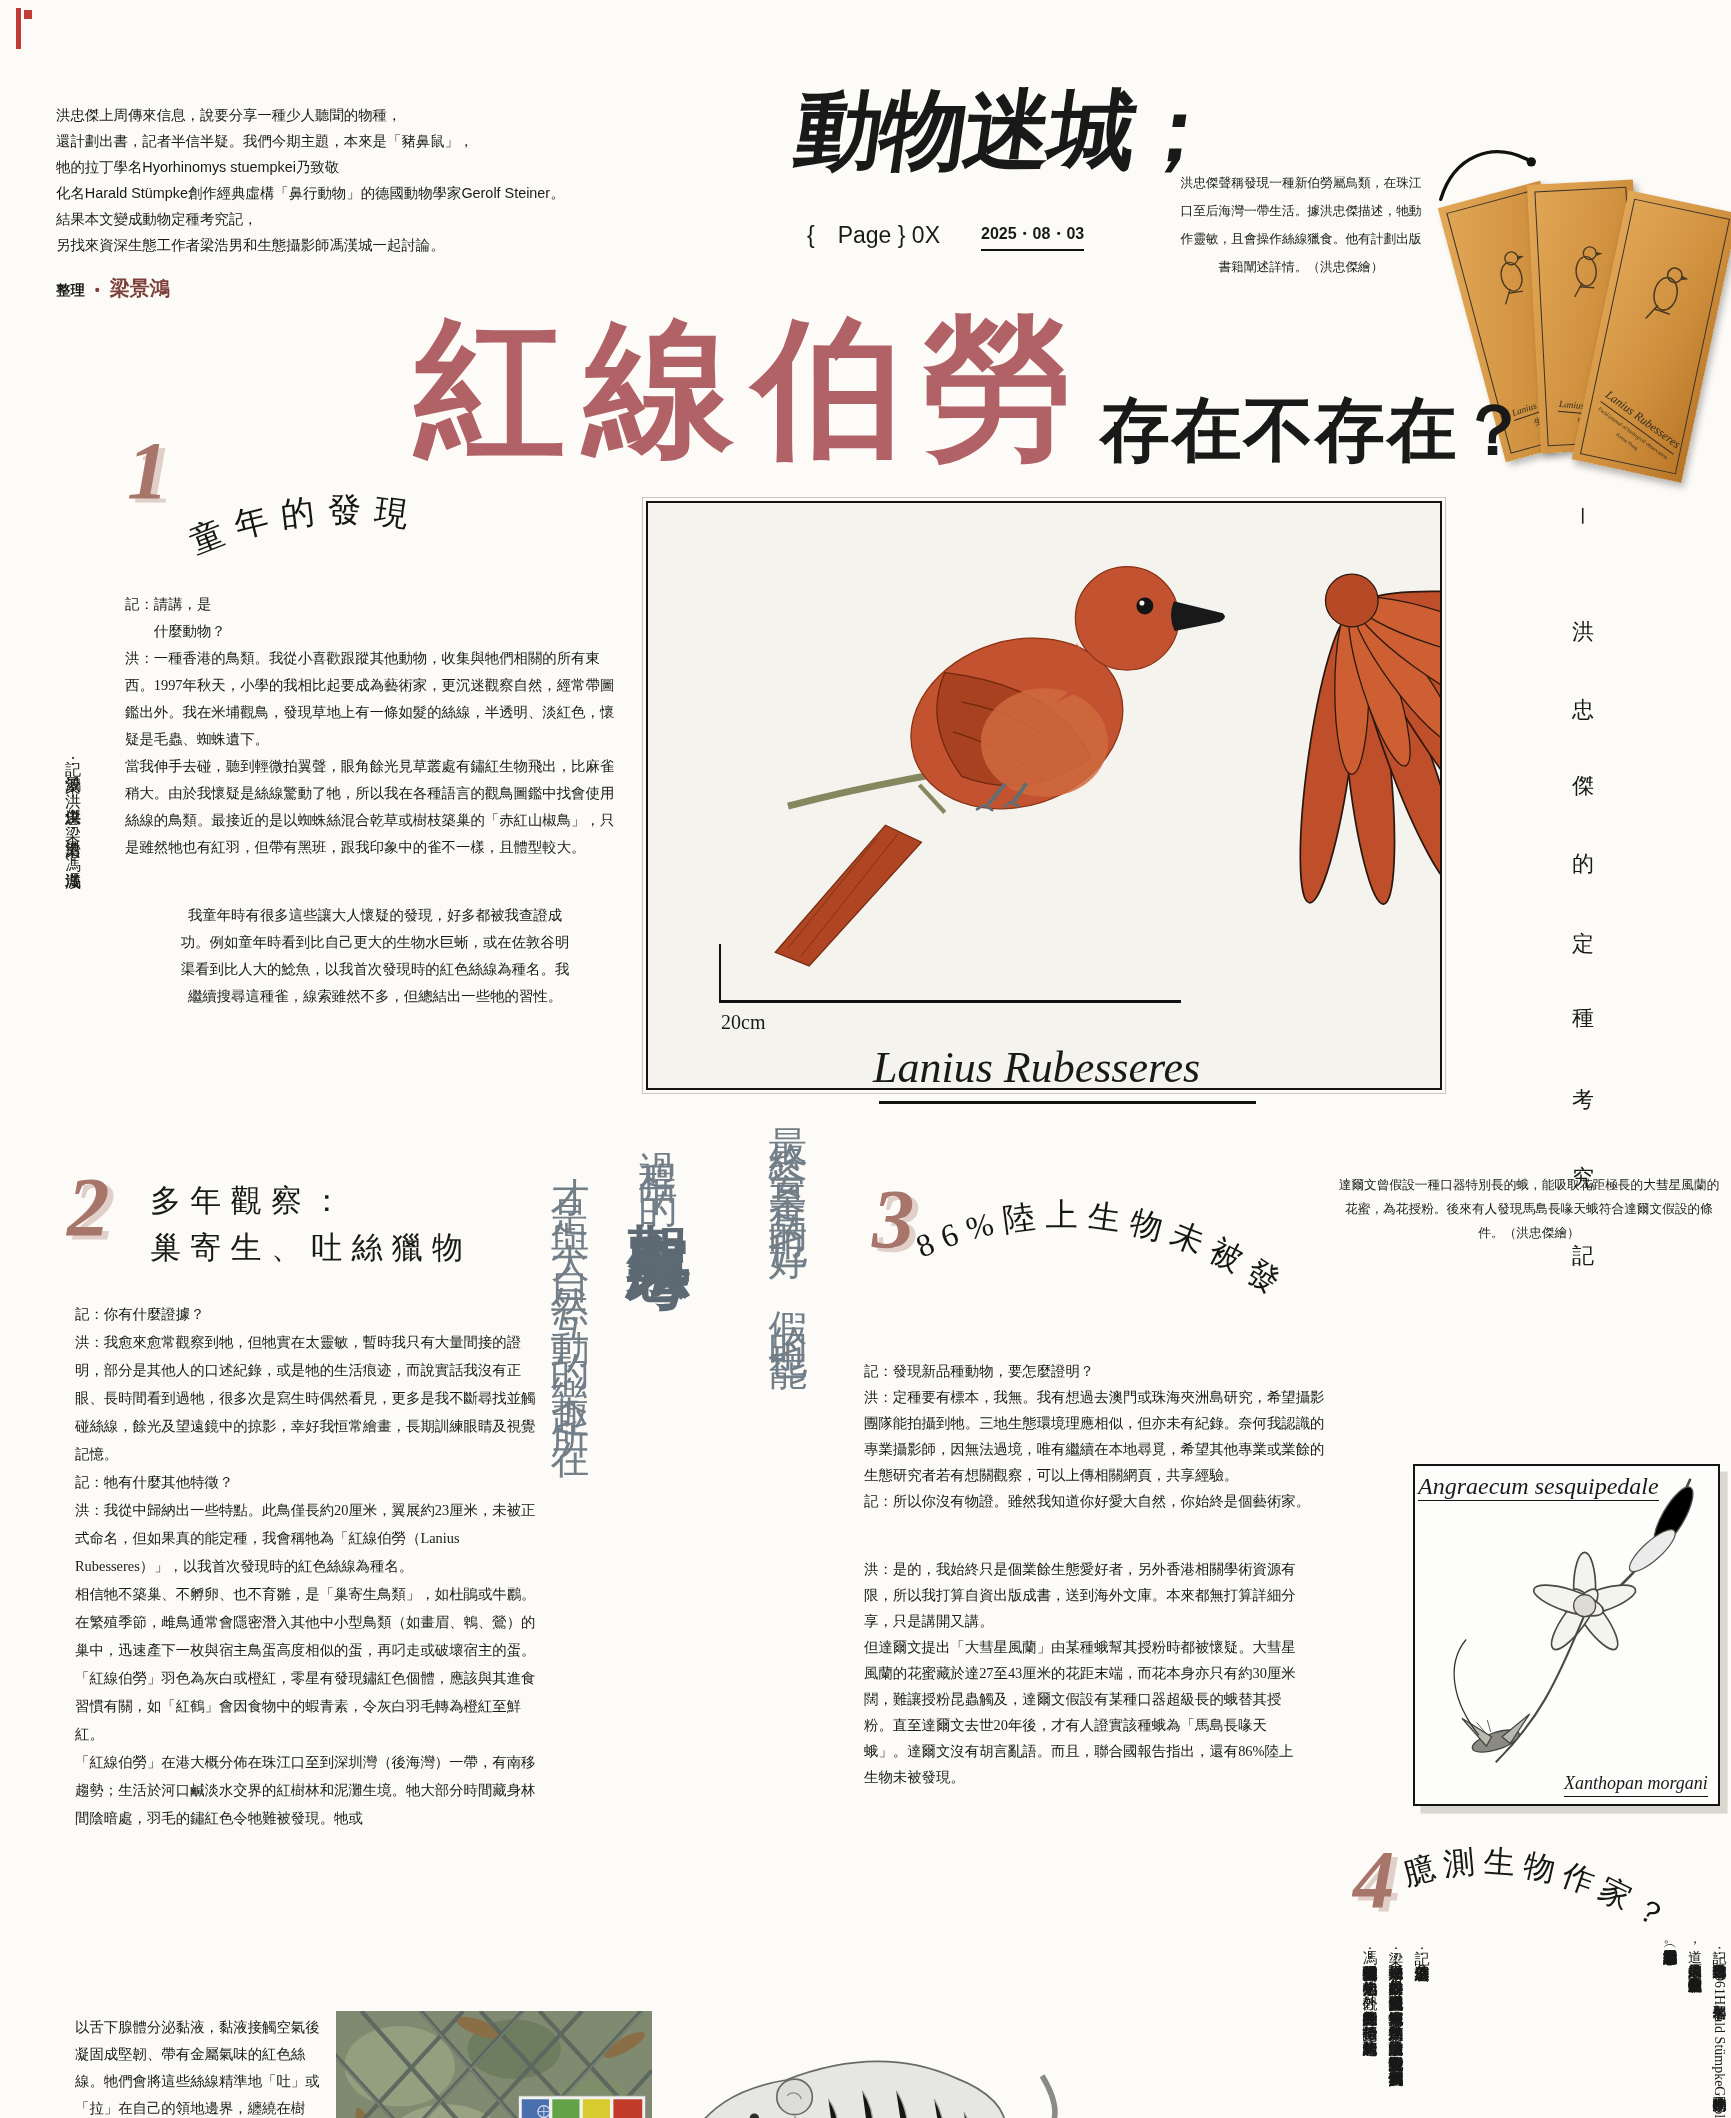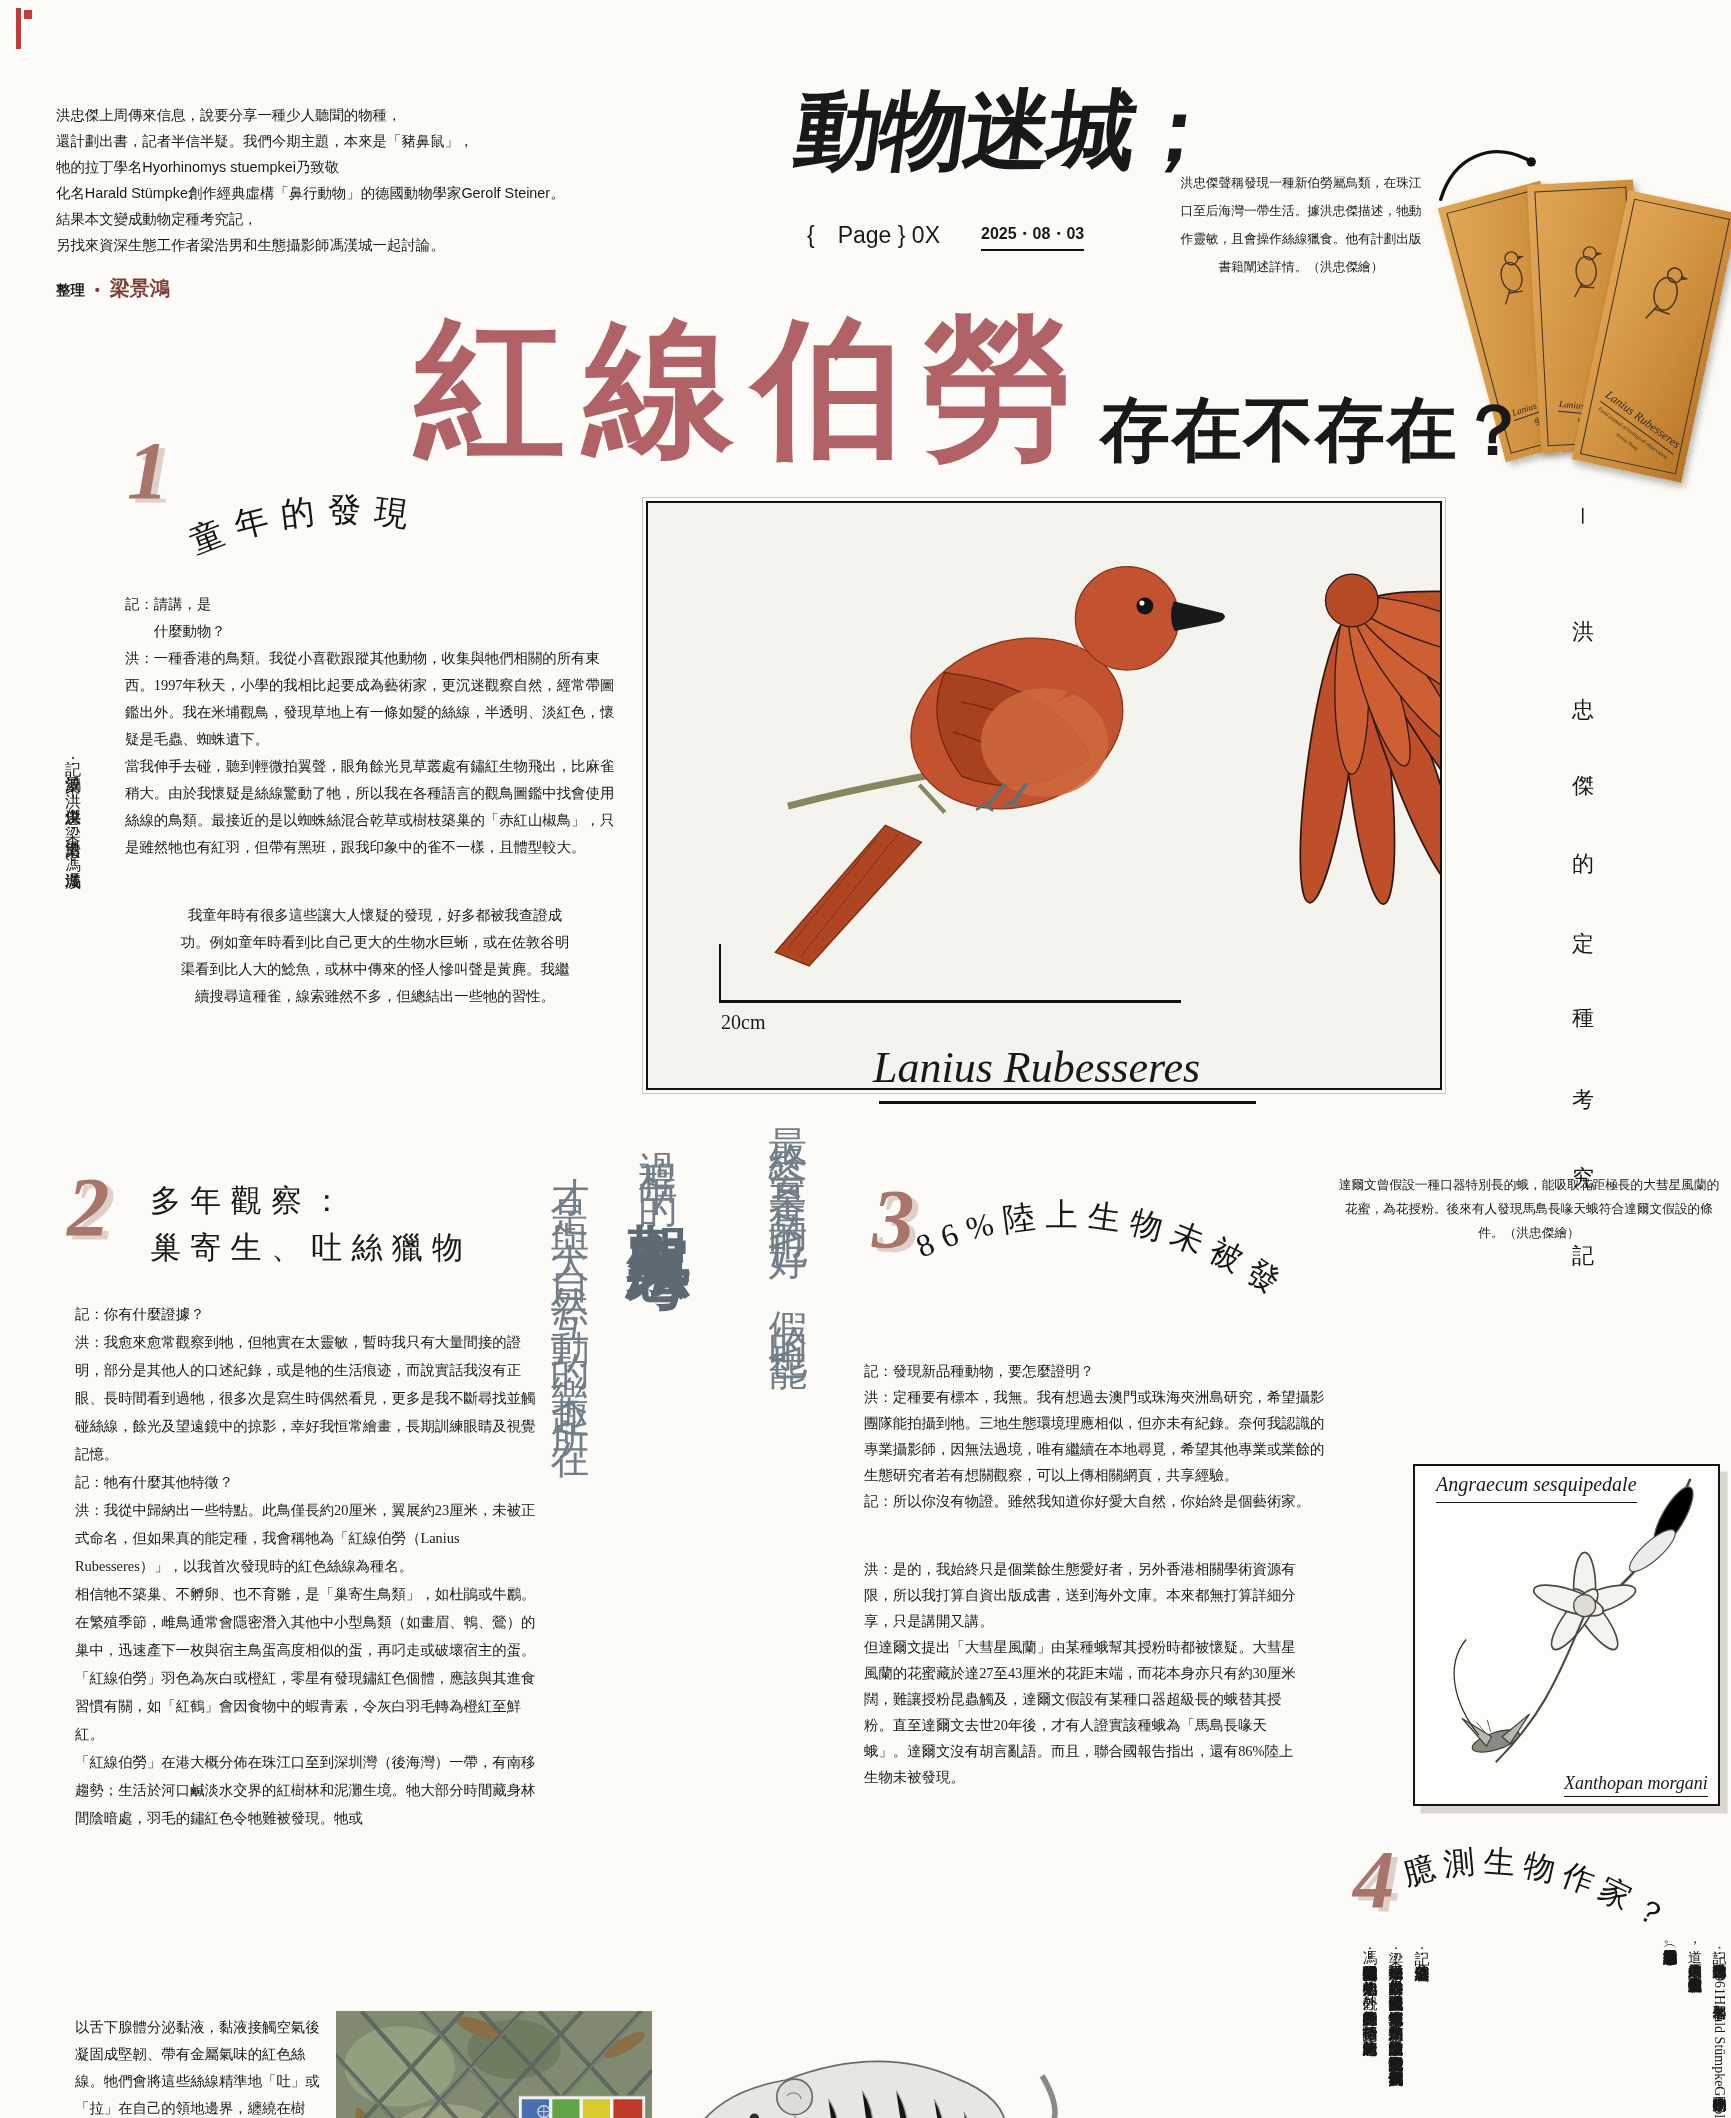--- a/index.html
+++ b/index.html
@@ -153,21 +153,21 @@
   <svg class="abs curve" style="left:178px;top:449px" width="390" height="148" viewBox="0 0 920 350">
     <defs>
         <path id="arc1" d="M 40 250 Q 430 70 880 300" fill="none"></path>
       </defs>
     <text font-size="80" letter-spacing="28"><textPath href="#arc1">童年的發現</textPath></text>
   </svg>
   <div class="abs pre qa" style="left:125px;top:591px;width:494px">記：請講，是
 　　什麼動物？
 洪：一種香港的鳥類。我從小喜歡跟蹤其他動物，收集與牠們相關的所有東西。1997年秋天，小學的我相比起要成為藝術家，更沉迷觀察自然，經常帶圖鑑出外。我在米埔觀鳥，發現草地上有一條如髮的絲線，半透明、淡紅色，懷疑是毛蟲、蜘蛛遺下。
 當我伸手去碰，聽到輕微拍翼聲，眼角餘光見草叢處有鏽紅生物飛出，比麻雀稍大。由於我懷疑是絲線驚動了牠，所以我在各種語言的觀鳥圖鑑中找會使用絲線的鳥類。最接近的是以蜘蛛絲混合乾草或樹枝築巢的「赤紅山椒鳥」，只是雖然牠也有紅羽，但帶有黑班，跟我印象中的雀不一樣，且體型較大。</div>
-  <div class="abs pre qa" style="left:178px;top:902px;width:394px;text-align:center">我童年時有很多這些讓大人懷疑的發現，好多都被我查證成功。例如童年時看到比自己更大的生物水巨蜥，或在佐敦谷明渠看到比人大的鯰魚，或林中傳來的怪人慘叫聲是黃麂。我繼續搜尋這種雀，線索雖然不多，但總結出一些牠的習性。</div>
+  <div class="abs pre qa" style="left:178px;top:902px;width:394px;text-align:center">我童年時有很多這些讓大人懷疑的發現，好多都被我查證成功。例如童年時看到比自己更大的生物水巨蜥，或在佐敦谷明渠看到比人大的鯰魚，以我首次發現時的紅色絲線為種名。我繼續搜尋這種雀，線索雖然不多，但總結出一些牠的習性。</div>
 
   <div class="abs v" style="left:62px;top:748px;height:746px;font-size:16px;font-weight:500">記：梁景鴻　洪：洪忠傑　梁：梁浩男　馮：馮漢城</div>
 
   <div class="abs num" style="left:67px;top:1165px;font-size:85px">2</div>
   <div class="abs pre" style="left:150px;top:1177px;font-size:31px;line-height:47px;letter-spacing:9.3px">多年觀察：
 巢寄生、吐絲獵物</div>
   <div class="abs pre qa" style="left:75px;top:1300px;width:472px;line-height:28px">記：你有什麼證據？
 洪：我愈來愈常觀察到牠，但牠實在太靈敏，暫時我只有大量間接的證明，部分是其他人的口述紀錄，或是牠的生活痕迹，而說實話我沒有正眼、長時間看到過牠，很多次是寫生時偶然看見，更多是我不斷尋找並觸碰絲線，餘光及望遠鏡中的掠影，幸好我恒常繪畫，長期訓練眼睛及視覺記憶。
 記：牠有什麼其他特徵？
 洪：我從中歸納出一些特點。此鳥僅長約20厘米，翼展約23厘米，未被正式命名，但如果真的能定種，我會稱牠為「紅線伯勞（Lanius Rubesseres）」，以我首次發現時的紅色絲線為種名。
@@ -211,21 +211,21 @@
       </g>
       <path d="M 398 356 C 330 520 290 600 190 700" stroke="#4a4a44" stroke-width="5" fill="none"></path>
       <g>
         <ellipse cx="190" cy="650" rx="58" ry="20" fill="#8a8a82" stroke="#44443e" stroke-width="3" transform="rotate(-18 190 650)"></ellipse>
         <path d="M 180 640 L 110 596 L 168 662 Z" fill="#b9b9b0" stroke="#44443e" stroke-width="3"></path>
         <path d="M 205 640 L 270 586 L 224 656 Z" fill="#b9b9b0" stroke="#44443e" stroke-width="3"></path>
         <path d="M 150 636 C 90 560 70 470 120 410" stroke="#33332f" stroke-width="3" fill="none"></path>
         <path d="M 165 630 l -20 -24 M 178 628 l -8 -28" stroke="#44443e" stroke-width="2" fill="none"></path>
       </g>
     </svg>
-    <div class="abs" style="left:21px;top:6.8px;font-size:20px;font-style:italic;border-bottom:1.7px solid #141414;padding-bottom:6px">Angraecum sesquipedale</div>
+    <div class="abs" style="left:3px;top:6.8px;font-size:24px;font-style:italic;border-bottom:1.7px solid #141414;padding-bottom:0">Angraecum sesquipedale</div>
     <div class="abs" style="right:10.2px;bottom:6.8px;font-size:18px;font-style:italic;border-bottom:1.7px solid #141414;padding-bottom:2.5px">Xanthopan morgani</div>
   </div>
 
   <div class="abs num" style="left:1353px;top:1838px;font-size:83px">4</div>
   <svg class="abs curve" style="left:1398px;top:1835px" width="339" height="182" viewBox="0 0 800 430">
     <defs>
         <path id="arc4" d="M 20 120 Q 360 0 760 330" fill="none"></path>
       </defs>
     <text font-size="74" letter-spacing="18"><textPath href="#arc4">臆測生物作家？</textPath></text>
   </svg>

